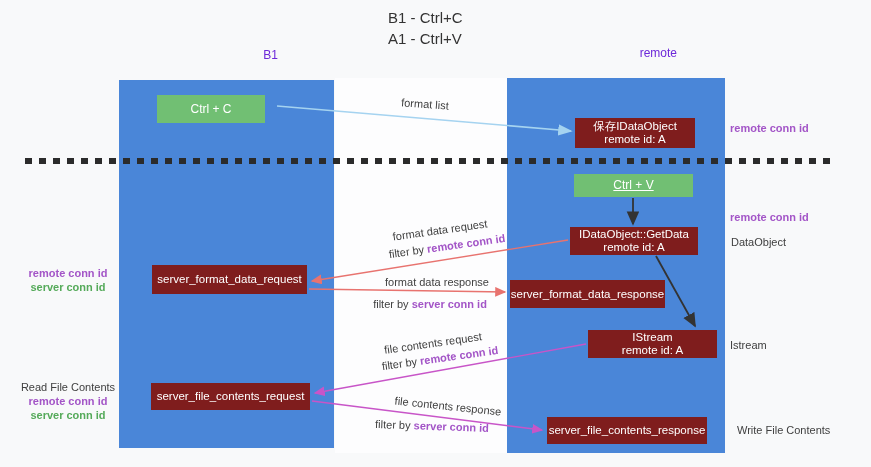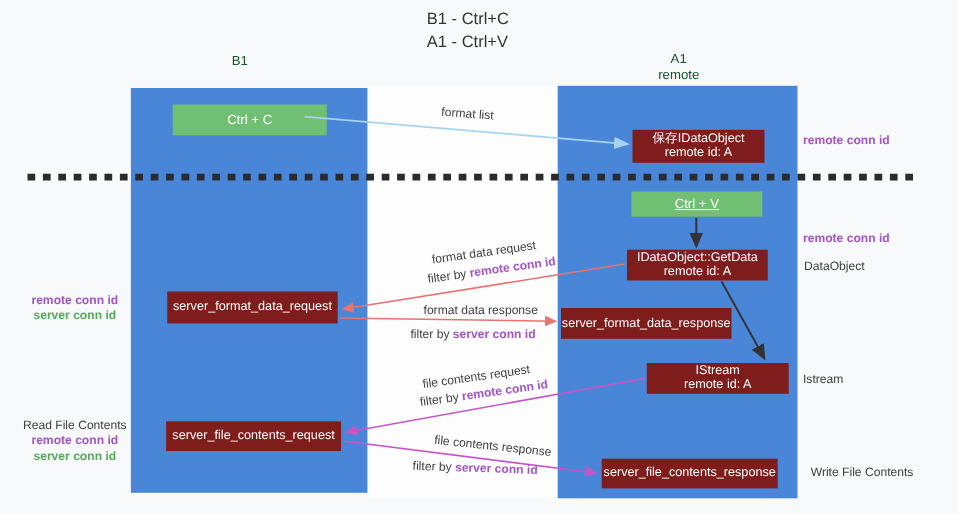--- a/index.html
+++ b/index.html
@@ -5,21 +5,21 @@
   html,body { margin:0; padding:0; }
   body { background:#f8f9fa; }
   .canvas {
     position:relative; width:871px; height:467px;
     background:#f8f9fa; overflow:hidden;
     font-family:"Liberation Sans", sans-serif; color:#3f3f3f;
   }
   .gap-strip { position:absolute; background:#fdfdfe; }
   .column { position:absolute; background:#4A86D8; }
   .title { position:absolute; left:388px; top:7px; font-size:15px; line-height:21px; color:#333; }
-  .lifeline-header { position:absolute; width:120px; text-align:center; font-size:12px; line-height:15px; color:#14532d; }
+  .lifeline-header { position:absolute; width:120px; text-align:right; font-size:12px; line-height:15px; color:#6d28d9; }
   .node {
     position:absolute; display:flex; flex-direction:column; align-items:center; justify-content:center;
     color:#ffffff; font-size:11.5px; line-height:13px; text-align:center; white-space:nowrap;
   }
   .green  { background:#71BF73; }
   .orange { background:#7f1d1d; }
   .elabel { position:absolute; font-size:11px; color:#3f3f3f; white-space:nowrap; }
   .annot  { position:absolute; font-size:11px; white-space:nowrap; }
   .annot-dark { color:#404040; }
   .purple { color:#A355C7; font-weight:bold; }
@@ -34,30 +34,29 @@
 
   <div class="title">
     <div>B1 - Ctrl+C</div>
     <div>A1 - Ctrl+V</div>
   </div>
 
   <div class="lifeline-header" style="left:158px; top:48px;">
     <div>B1</div>
   </div>
   <div class="lifeline-header" style="left:557px; top:46px;">
-    <div>A1</div>
     <div>remote</div>
   </div>
 
   <div class="gap-strip" style="left:335px; top:78px; width:172px; height:375px;"></div>
 
   <div class="column" style="left:119px; top:80px; width:215px; height:368px;"></div>
   <div class="column" style="left:507px; top:78px; width:218px; height:375px;"></div>
 
-  <div class="node green" style="left:157px; top:95px; width:140px; height:28px; font-size:12px;">
+  <div class="node green" style="left:157px; top:95px; width:108px; height:28px; font-size:12px;">
     <span>Ctrl + C</span>
   </div>
 
   <div class="node orange" style="left:575px; top:118px; width:120px; height:30px;">
     <span>保存IDataObject</span>
     <span>remote id: A</span>
   </div>
 
   <div class="node green" style="left:574px; top:174px; width:119px; height:23px; font-size:12px;text-decoration:underline;">
     <span>Ctrl + V</span>

